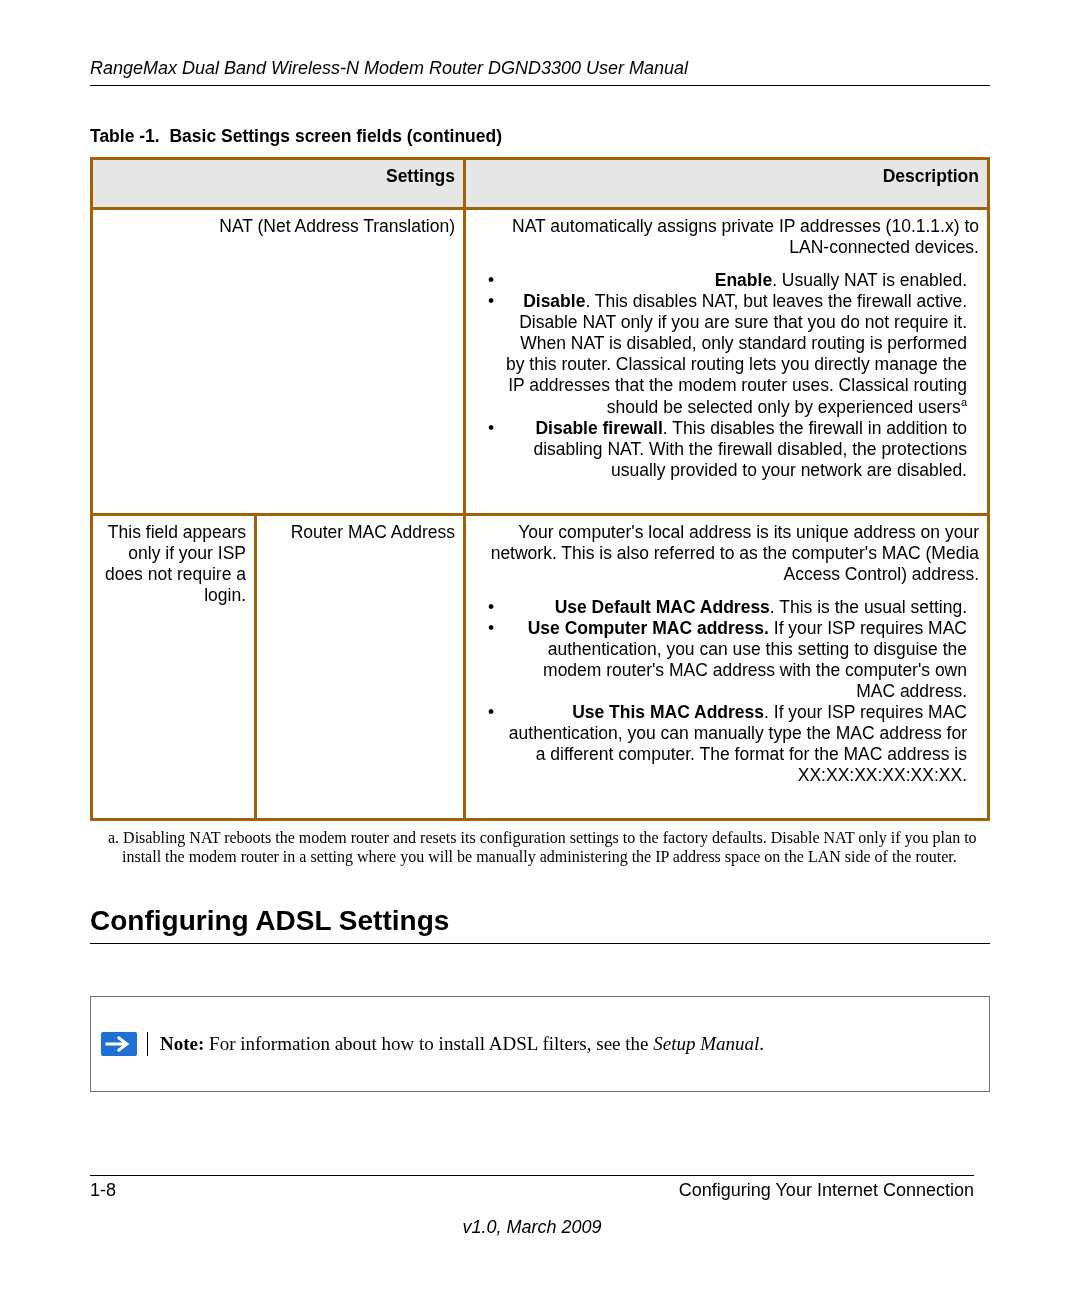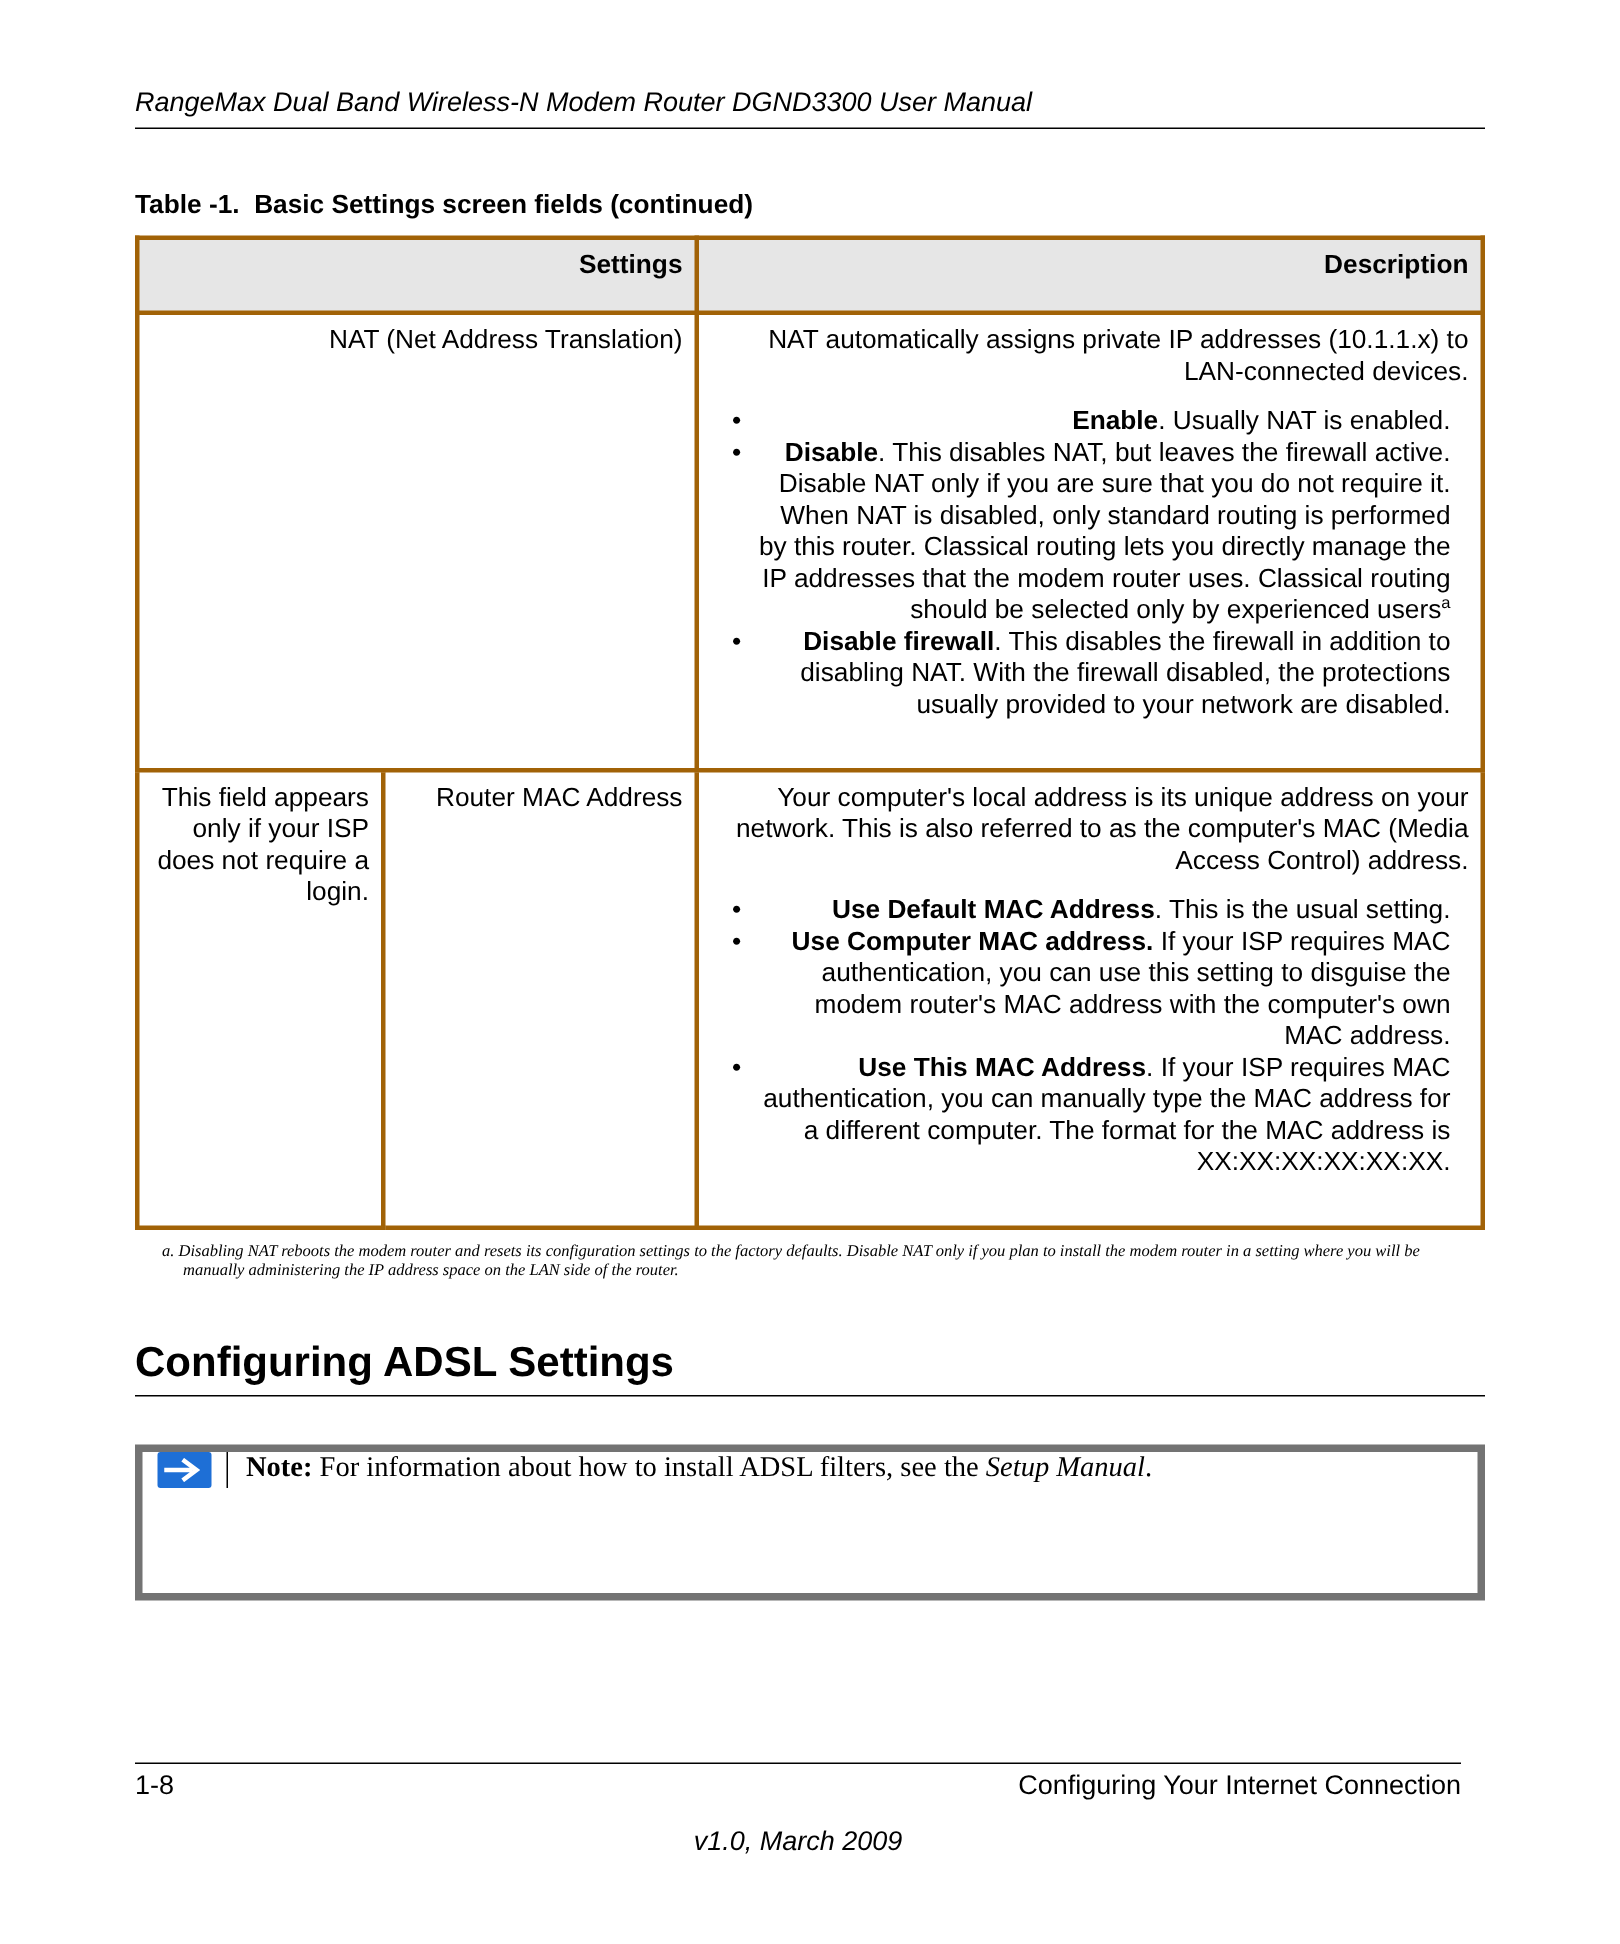--- a/index.html
+++ b/index.html
@@ -58,40 +58,39 @@
     position: absolute;
     left: -14px;
     top: 0;
   }
   .sup {
     font-size: 11px;
     vertical-align: super;
   }
   .footnote {
     font-family: "Times New Roman", Times, serif;
-    font-size: 11px;
+    font-size: 16px;
     margin: 8px 0 0 18px;
     text-indent: -14px;
     padding-left: 14px;
     line-height: 1.18;
-    font-style: italic;
   }
   h2.section {
     font-family: Arial, Helvetica, sans-serif;
     font-weight: bold;
     font-size: 28px;
     margin: 38px 0 0 0;
     padding-bottom: 6px;
     border-bottom: 1.5px solid #000;
   }
   .note-box {
-    border: 5px solid #737373;
-    margin-top: 32px;
-    display: flex;
-    align-items: flex-start;
+    border: 1px solid #737373;
+    margin-top: 52px;
+    display: flex;
+    align-items: center;
     height: 94px;
   }
   .note-icon-cell {
     width: 56px;
     border-right: 1px solid #000;
     display: flex;
     align-items: center;
     justify-content: center;
   }
   .note-text-cell {

